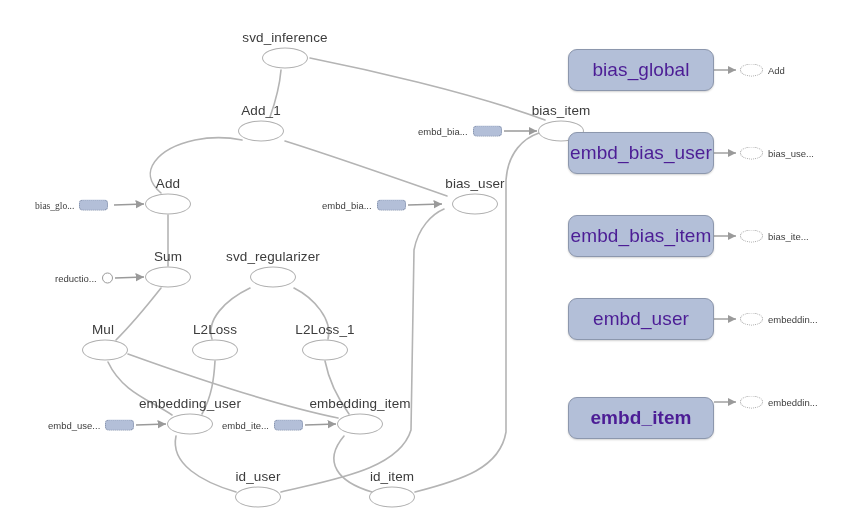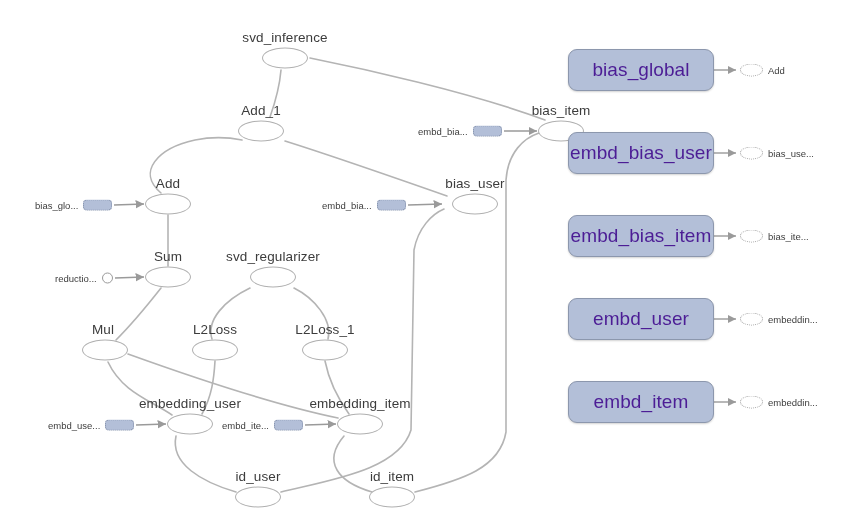--- a/index.html
+++ b/index.html
@@ -148,21 +148,21 @@
       </div>
       <div class="ns" style="left: 641px; top: 153px;">
         <span class="nslbl">embd_bias_user</span>
       </div>
       <div class="ns" style="left: 641px; top: 236px;">
         <span class="nslbl">embd_bias_item</span>
       </div>
       <div class="ns" style="left: 641px; top: 319px;">
         <span class="nslbl">embd_user</span>
       </div>
-      <div class="ns" style="left: 641px; top: 402px;">
+      <div class="ns" style="left: 641px; top: 418px; font-weight: bold;">
         <span class="nslbl">embd_item</span>
       </div>
     </div>
   <div id="ann-layer">
       <div class="ann" style="left: 740px; top: 70px;">
         <span class="stub-ell"></span>
         <span class="stub-txt">Add</span>
       </div>
       <div class="ann" style="left: 740px; top: 153px;">
         <span class="stub-ell"></span>
@@ -173,21 +173,21 @@
         <span class="stub-txt">bias_ite...</span>
       </div>
       <div class="ann" style="left: 740px; top: 319px;">
         <span class="stub-ell"></span>
         <span class="stub-txt">embeddin...</span>
       </div>
       <div class="ann" style="left: 740px; top: 402px;">
         <span class="stub-ell"></span>
         <span class="stub-txt">embeddin...</span>
       </div>
-      <div class="inann" style="left: 35px; top: 205px;">
+      <div class="inann" style="left: 35px; top: 205px; font-family: Liberation Serif, serif;">
         <span class="intxt">bias_glo...</span>
         <span class="chip"></span>
       </div>
       <div class="inann" style="left: 418px; top: 131px;">
         <span class="intxt">embd_bia...</span>
         <span class="chip"></span>
       </div>
       <div class="inann" style="left: 322px; top: 205px;">
         <span class="intxt">embd_bia...</span>
         <span class="chip"></span>

